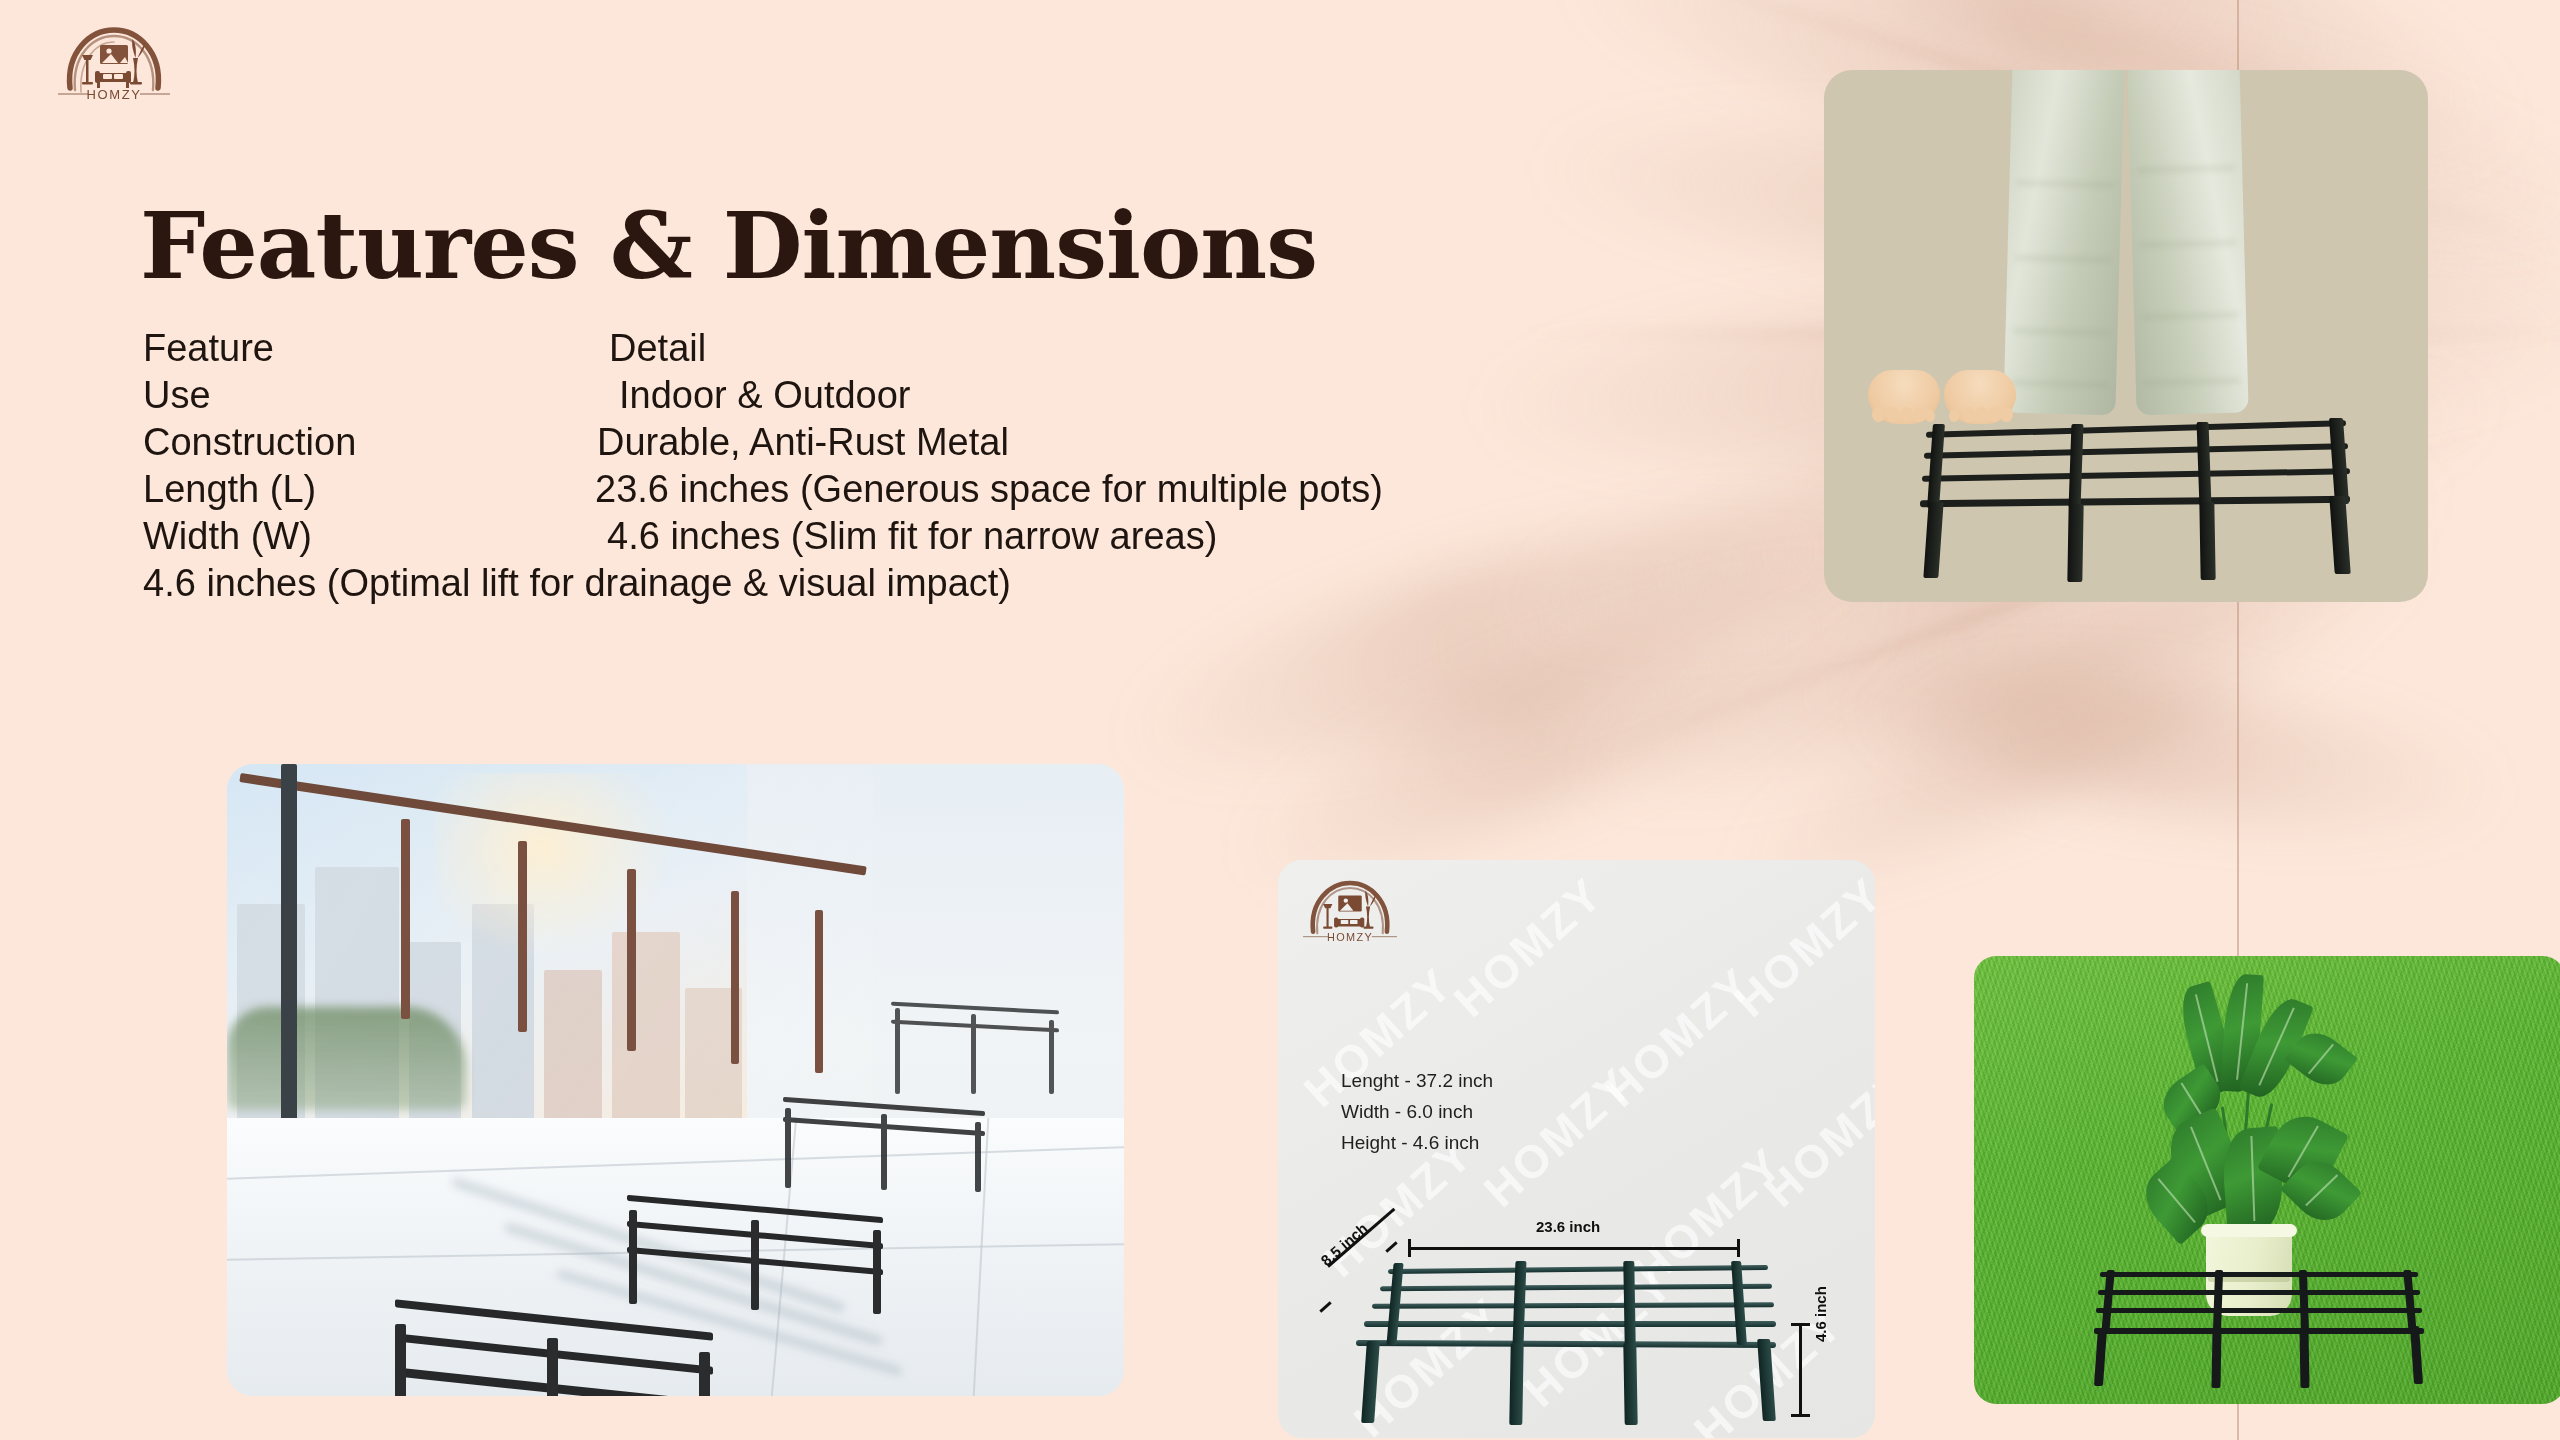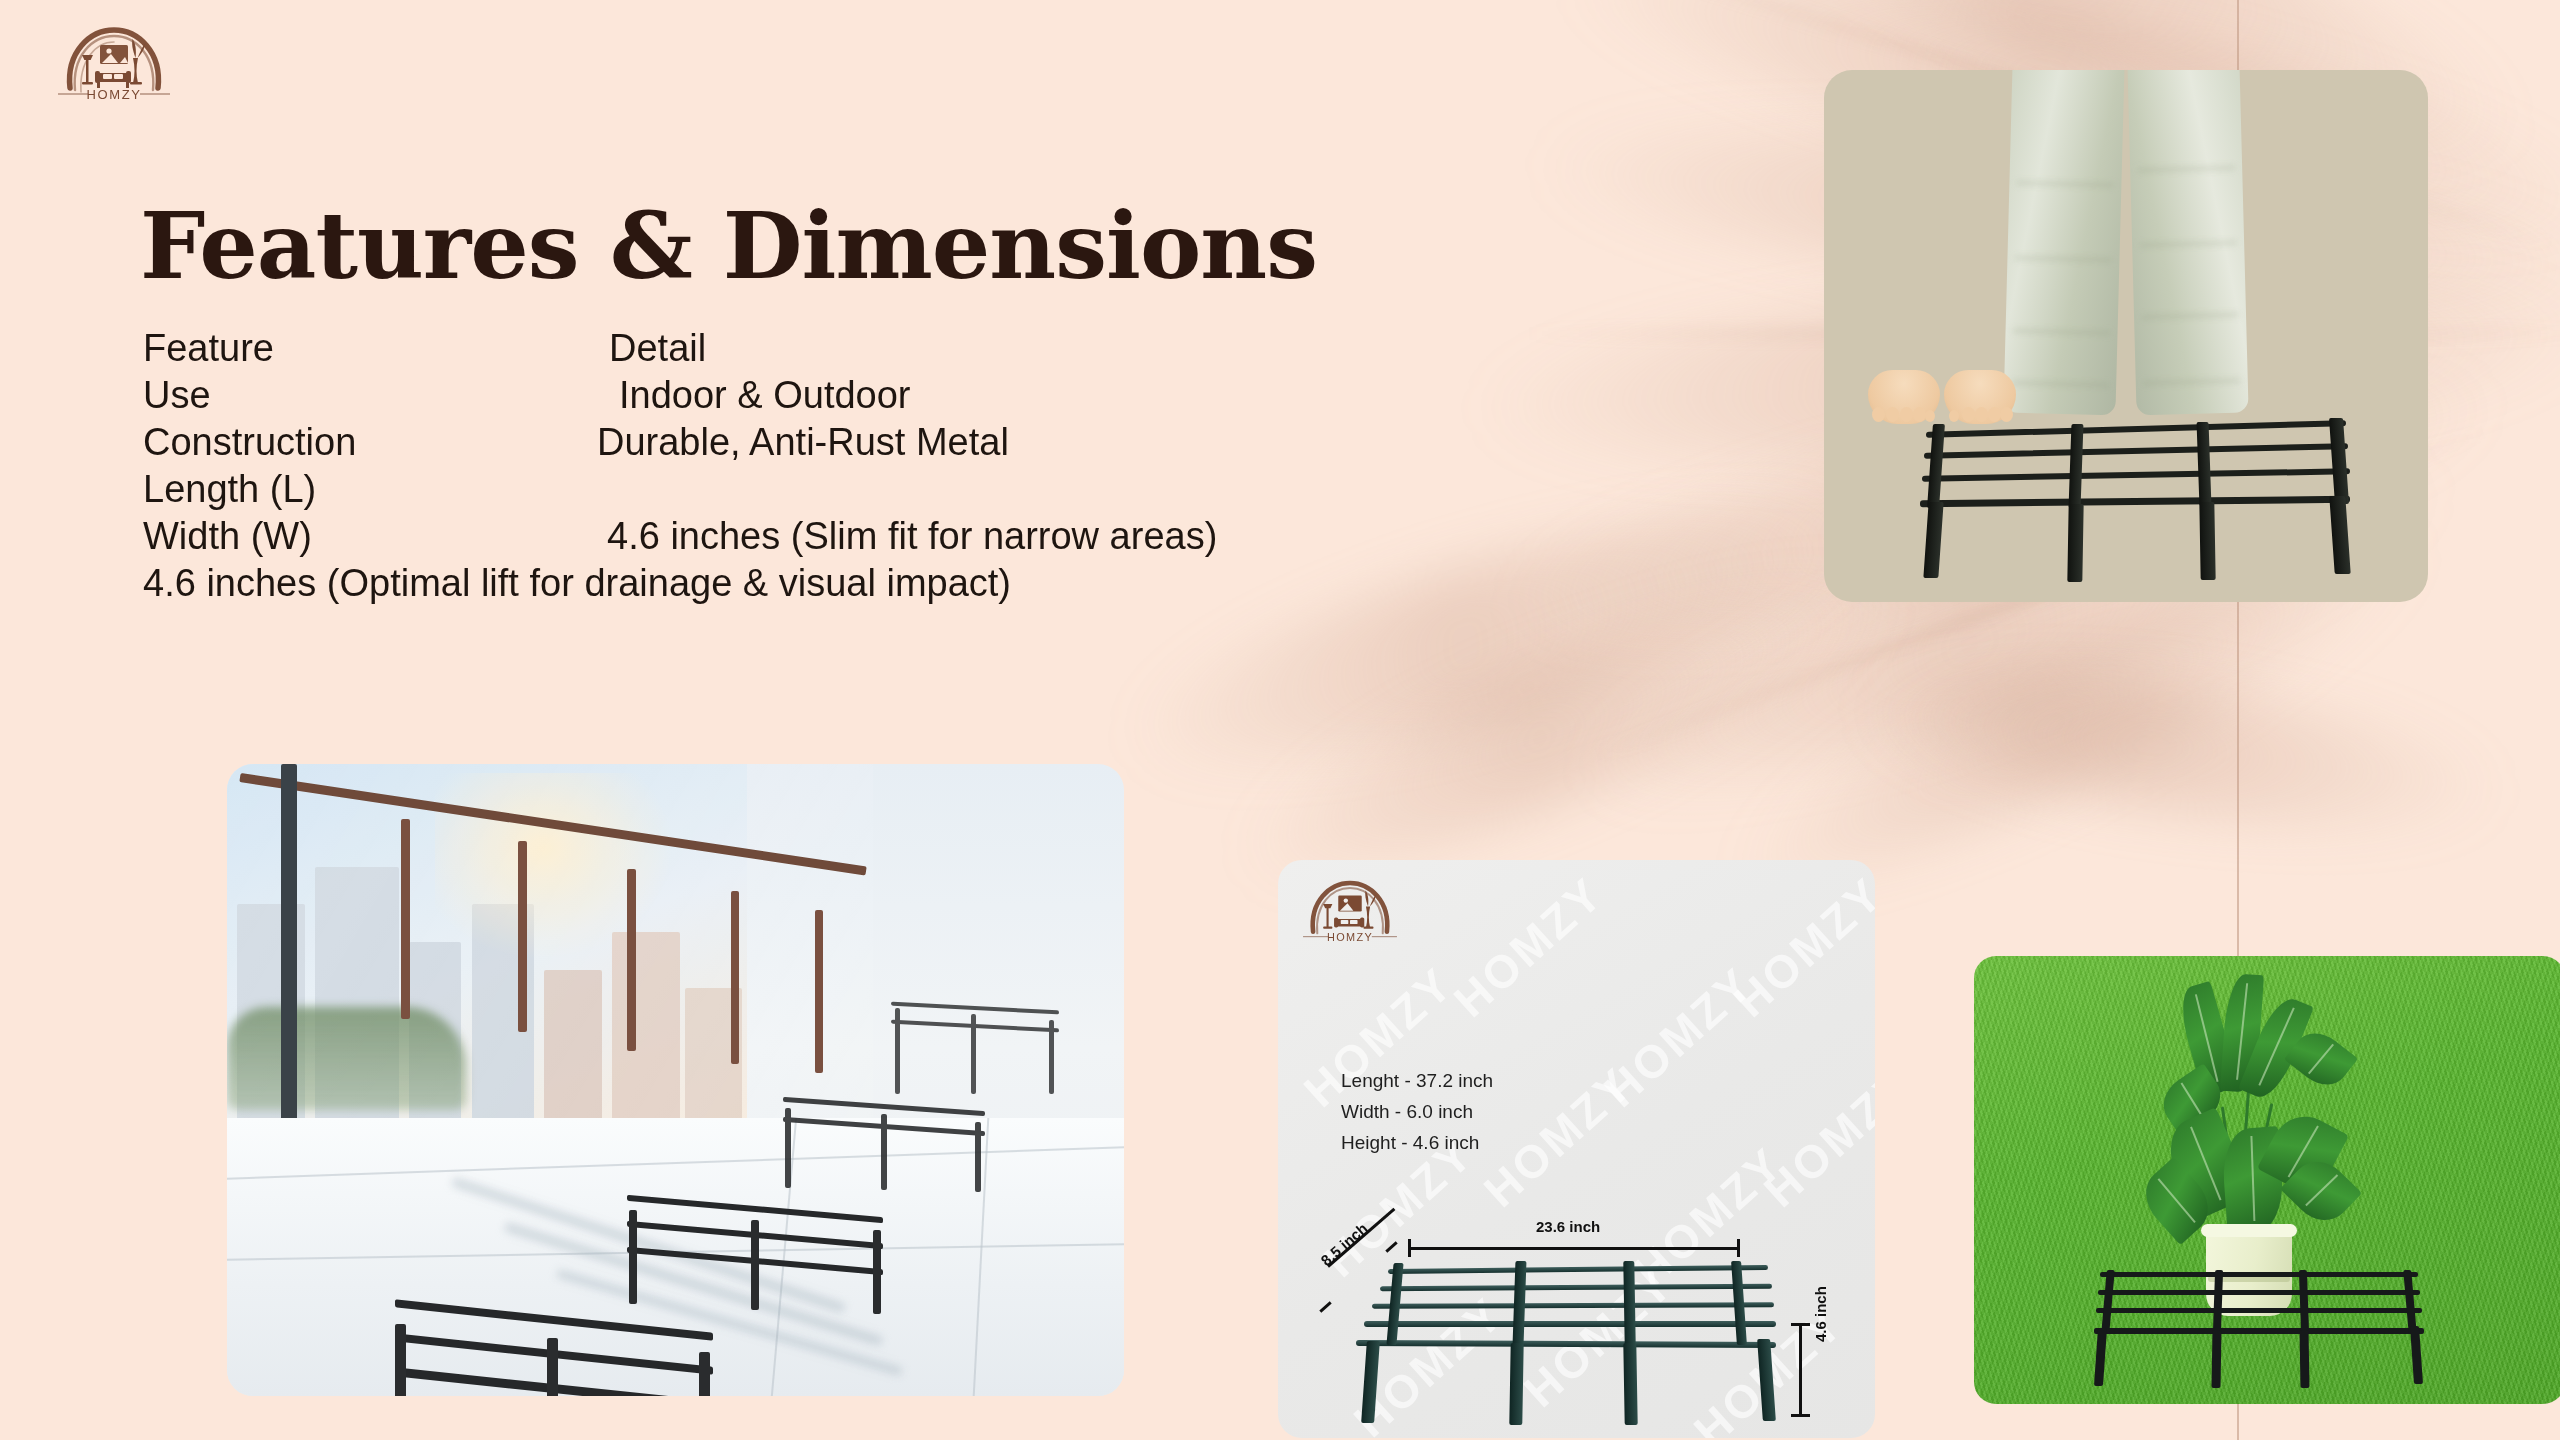--- a/index.html
+++ b/index.html
@@ -271,20 +271,21 @@
     <div class="spec-row" data-idx="2">
       <span class="spec-feature">Use</span>
       <span class="spec-detail">Indoor &amp; Outdoor</span>
     </div>
     <div class="spec-row" data-idx="3">
       <span class="spec-feature">Construction</span>
       <span class="spec-detail">Durable, Anti-Rust Metal</span>
     </div>
     <div class="spec-row" data-idx="4">
       <span class="spec-feature">Length (L)</span>
+      <span class="spec-detail">23.6 inches (Generous space for multiple pots)</span>
     </div>
     <div class="spec-row" data-idx="5">
       <span class="spec-feature">Width (W)</span>
       <span class="spec-detail">4.6 inches (Slim fit for narrow areas)</span>
     </div>
     <div class="spec-row" data-idx="6">
       <span class="spec-detail">4.6 inches (Optimal lift for drainage &amp; visual impact)</span>
     </div>
   </div>
 

